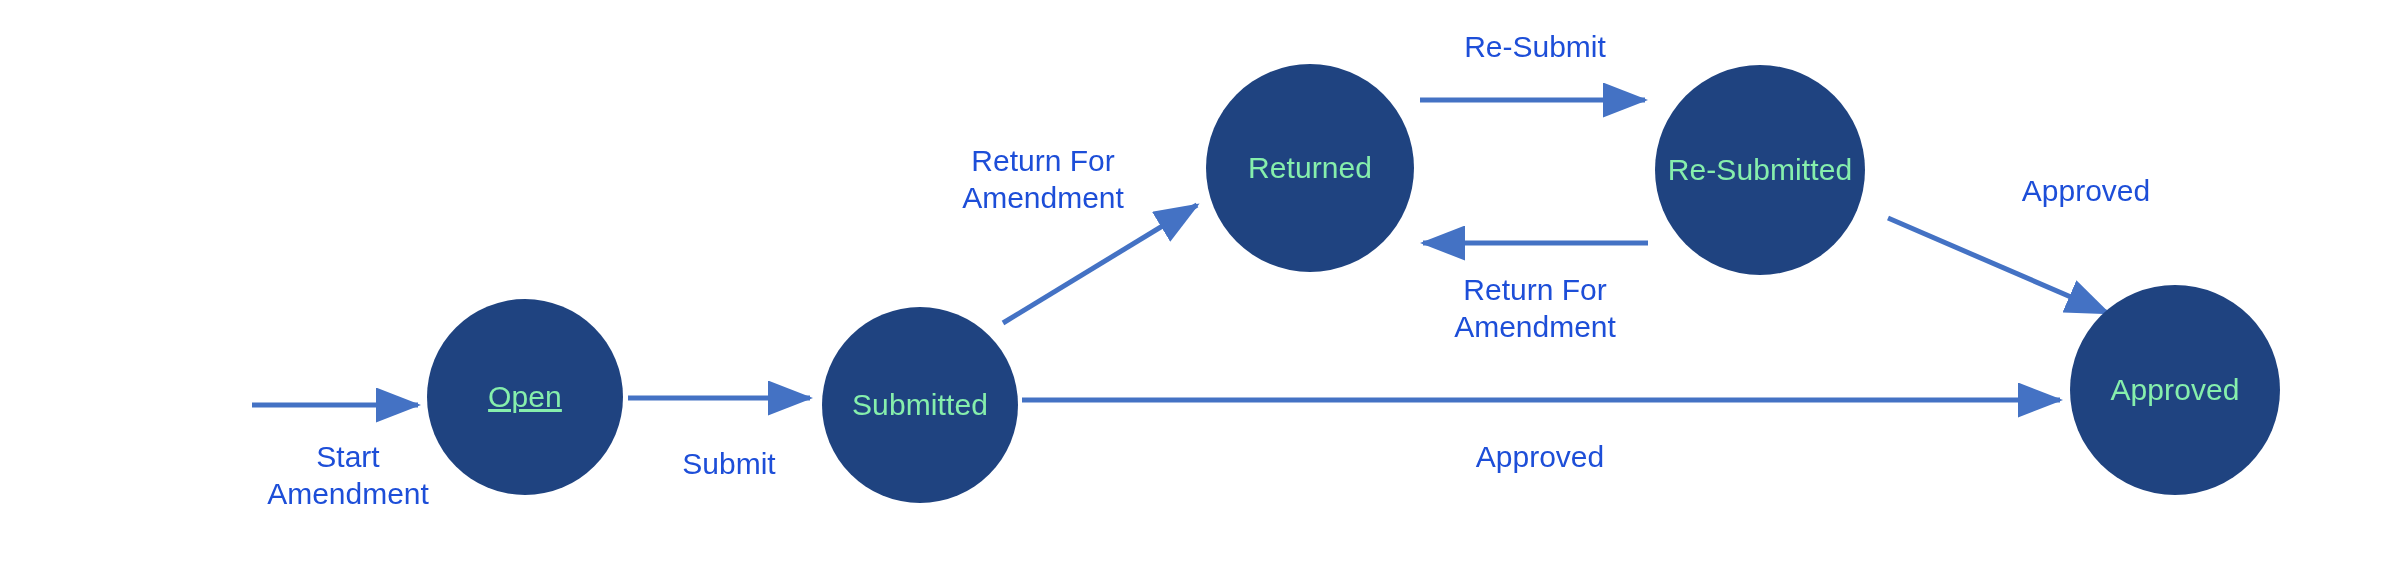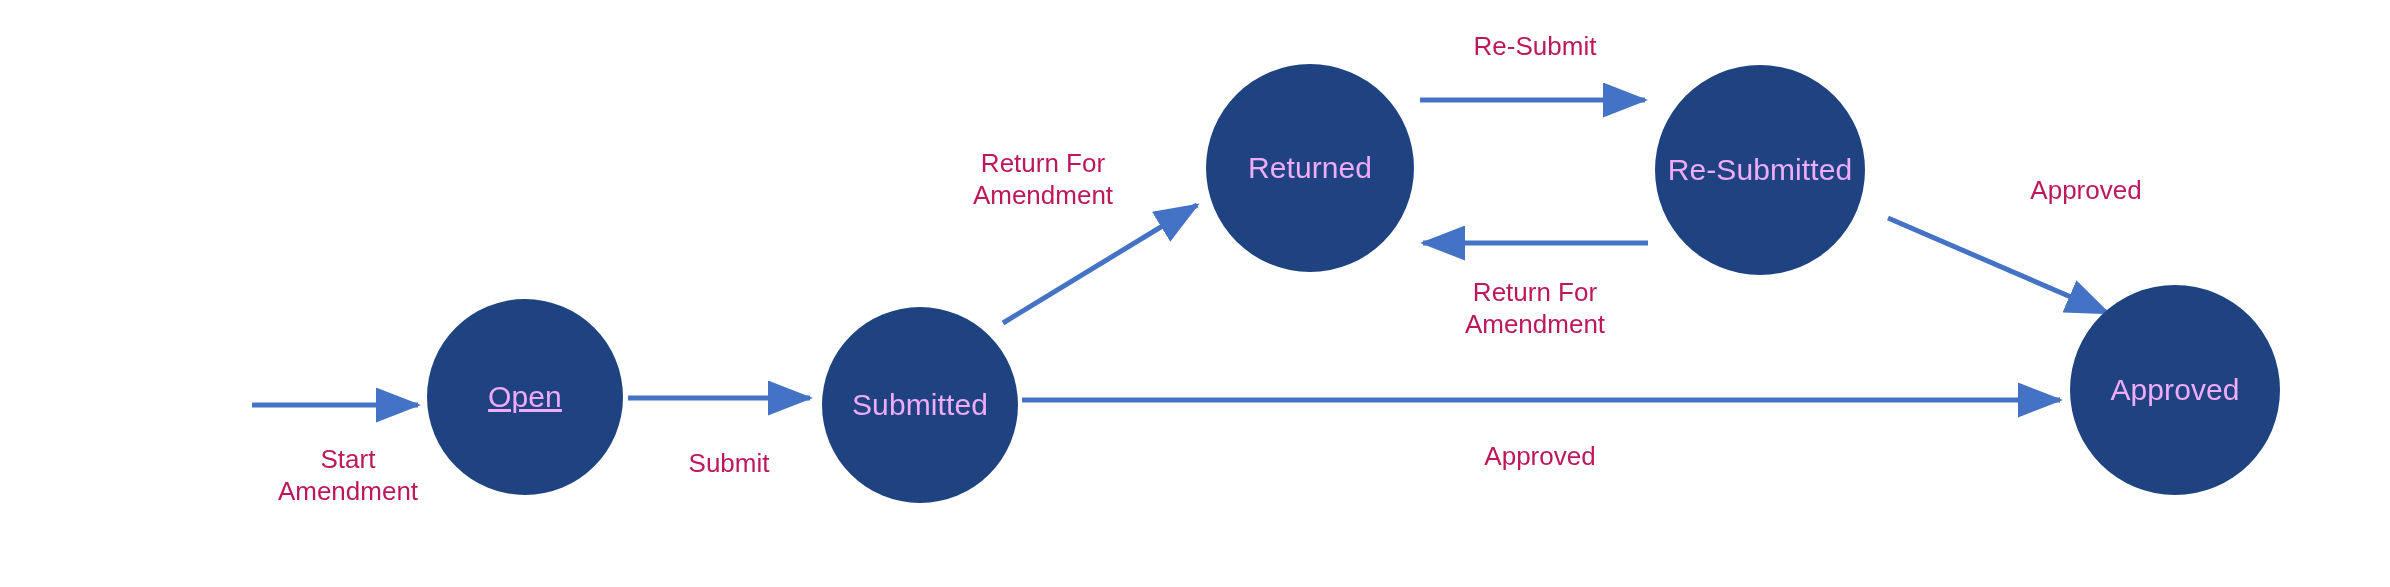--- a/index.html
+++ b/index.html
@@ -25,35 +25,35 @@
     height: 587px;
   }
   .node {
     position: absolute;
     border-radius: 50%;
     background: #1F4380;
     display: flex;
     align-items: center;
     justify-content: center;
     text-align: left;
-    color: #f0abfc;
+    color: #86efac;
     font-size: 30px;
     line-height: 1.16;
     letter-spacing: 0.1px;
     box-sizing: border-box;
   }
   .node-label {
     display: block;
     white-space: pre-line;
     padding: 0 4px;
   }
   .edge-label {
     position: absolute;
-    color: #be185d;
-    font-size: 26px;
+    color: #1d4ed8;
+    font-size: 30px;
     line-height: 1.22;
     text-align: center;
     white-space: pre-line;
     transform: translate(-50%, -50%);
   }
 </style>
 </head>
 <body>
 
 <div id="canvas">

